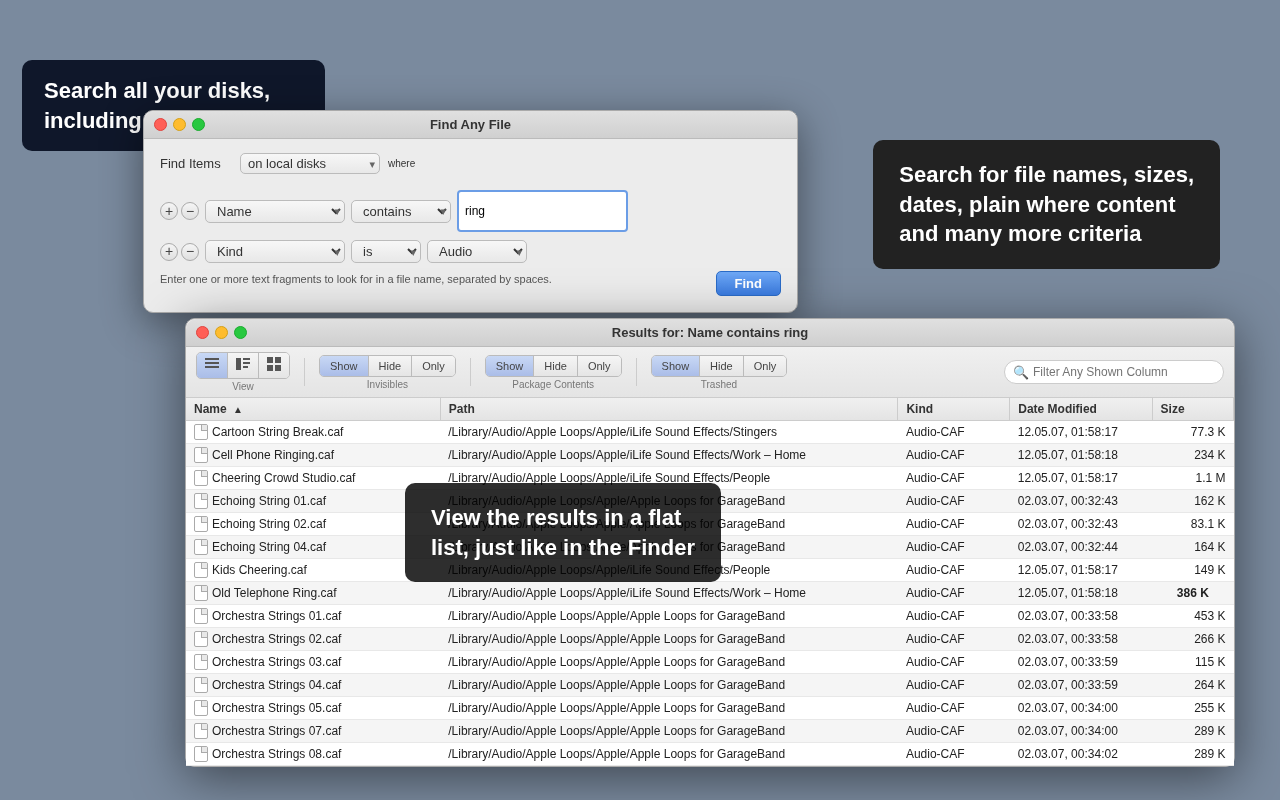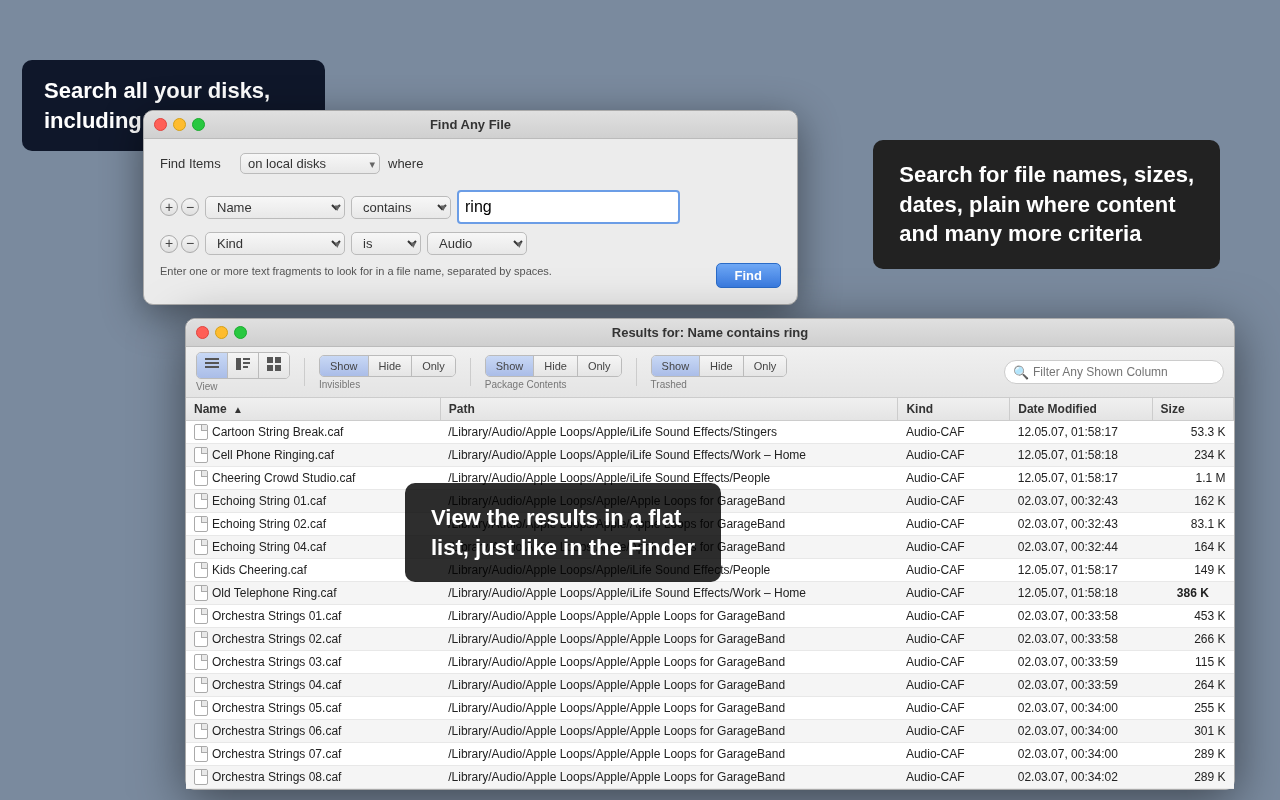--- a/index.html
+++ b/index.html
@@ -172,22 +172,22 @@
       cursor: pointer;
     }
 
     .criteria-select-sm {
       min-width: 100px;
     }
 
     .text-input {
       border: 2px solid #6b9de6;
       border-radius: 4px;
-      padding: 6px 6px;
-      font-size: 16px;
+      padding: 12px 6px;
+      font-size: 12px;
       background: #fff;
       min-width: 150px;
       outline: none;
     }
 
     .hint-text {
       font-size: 11px;
       color: #555;
       margin-bottom: 10px;
     }
@@ -248,21 +248,21 @@
     .toolbar-group-label {
       font-size: 10px;
       color: #777;
       text-align: center;
       margin-top: 2px;
     }
 
     .toolbar-section {
       display: flex;
       flex-direction: column;
-      align-items: flex-start;
+      align-items: center;
     }
 
     .view-btn-group {
       display: flex;
       border: 1px solid #bbb;
       border-radius: 5px;
       overflow: hidden;
     }
 
     .view-btn {
@@ -462,21 +462,21 @@
   </div>
   <div class="find-dialog-body">
 
     <div class="find-row">
       <span class="find-label">Find Items</span>
       <div class="mac-select-wrap">
         <select class="mac-select">
           <option>on local disks</option>
         </select>
       </div>
-      <span style="font-size:13px;color:#333;">where</span>
+      <span style="font-size:10px;color:#333;">where</span>
     </div>
 
     <div class="criteria-row">
       <div class="add-remove-btns">
         <button class="add-btn">+</button>
         <button class="remove-btn">−</button>
       </div>
       <div class="mac-select-wrap">
         <select class="criteria-select">
           <option>Name</option>
@@ -615,21 +615,21 @@
       <tr>
       <td class="col-name">
         <div class="name-cell">
           <span class="file-icon"></span>
           <span>Cartoon String Break.caf</span>
         </div>
       </td>
       <td class="col-path" style="max-width:450px;overflow:hidden;text-overflow:ellipsis;">/Library/Audio/Apple Loops/Apple/iLife Sound Effects/Stingers</td>
       <td class="col-kind">Audio-CAF</td>
       <td class="col-date">12.05.07, 01:58:17</td>
-      <td class="col-size" style="text-align:right;">53.3 K</td>
+      <td class="col-size" style="text-align:right;">77.3 K</td>
     </tr>
           <tr>
       <td class="col-name">
         <div class="name-cell">
           <span class="file-icon"></span>
           <span>Cell Phone Ringing.caf</span>
         </div>
       </td>
       <td class="col-path" style="max-width:450px;overflow:hidden;text-overflow:ellipsis;">/Library/Audio/Apple Loops/Apple/iLife Sound Effects/Work – Home</td>
       <td class="col-kind">Audio-CAF</td>
@@ -760,32 +760,20 @@
       <td class="col-name">
         <div class="name-cell">
           <span class="file-icon"></span>
           <span>Orchestra Strings 05.caf</span>
         </div>
       </td>
       <td class="col-path" style="max-width:450px;overflow:hidden;text-overflow:ellipsis;">/Library/Audio/Apple Loops/Apple/Apple Loops for GarageBand</td>
       <td class="col-kind">Audio-CAF</td>
       <td class="col-date">02.03.07, 00:34:00</td>
       <td class="col-size" style="text-align:right;">255 K</td>
-    </tr>
-          <tr>
-      <td class="col-name">
-        <div class="name-cell">
-          <span class="file-icon"></span>
-          <span>Orchestra Strings 06.caf</span>
-        </div>
-      </td>
-      <td class="col-path" style="max-width:450px;overflow:hidden;text-overflow:ellipsis;">/Library/Audio/Apple Loops/Apple/Apple Loops for GarageBand</td>
-      <td class="col-kind">Audio-CAF</td>
-      <td class="col-date">02.03.07, 00:34:00</td>
-      <td class="col-size" style="text-align:right;">301 K</td>
     </tr>
           <tr>
       <td class="col-name">
         <div class="name-cell">
           <span class="file-icon"></span>
           <span>Orchestra Strings 07.caf</span>
         </div>
       </td>
       <td class="col-path" style="max-width:450px;overflow:hidden;text-overflow:ellipsis;">/Library/Audio/Apple Loops/Apple/Apple Loops for GarageBand</td>
       <td class="col-kind">Audio-CAF</td>

